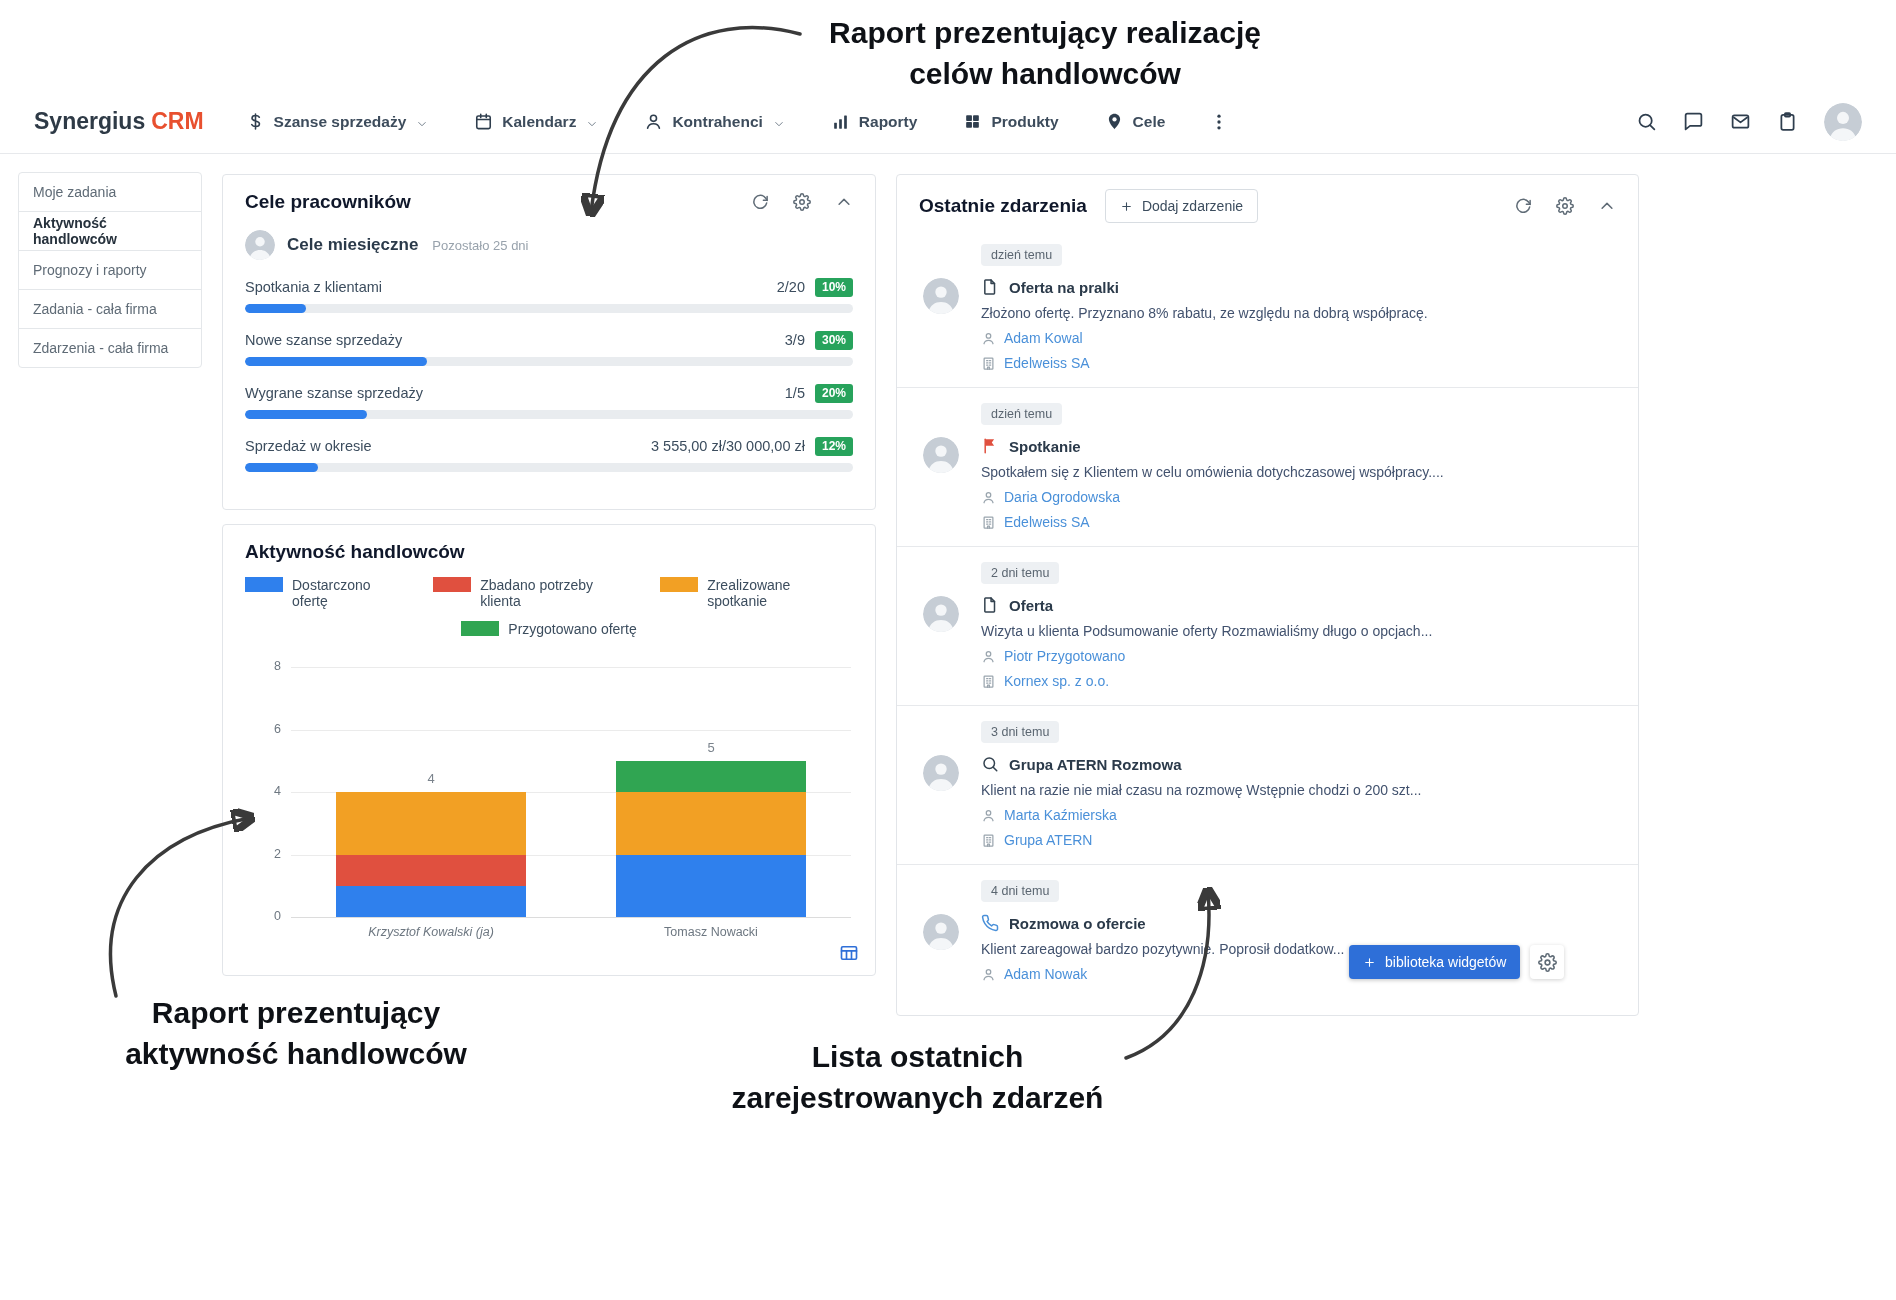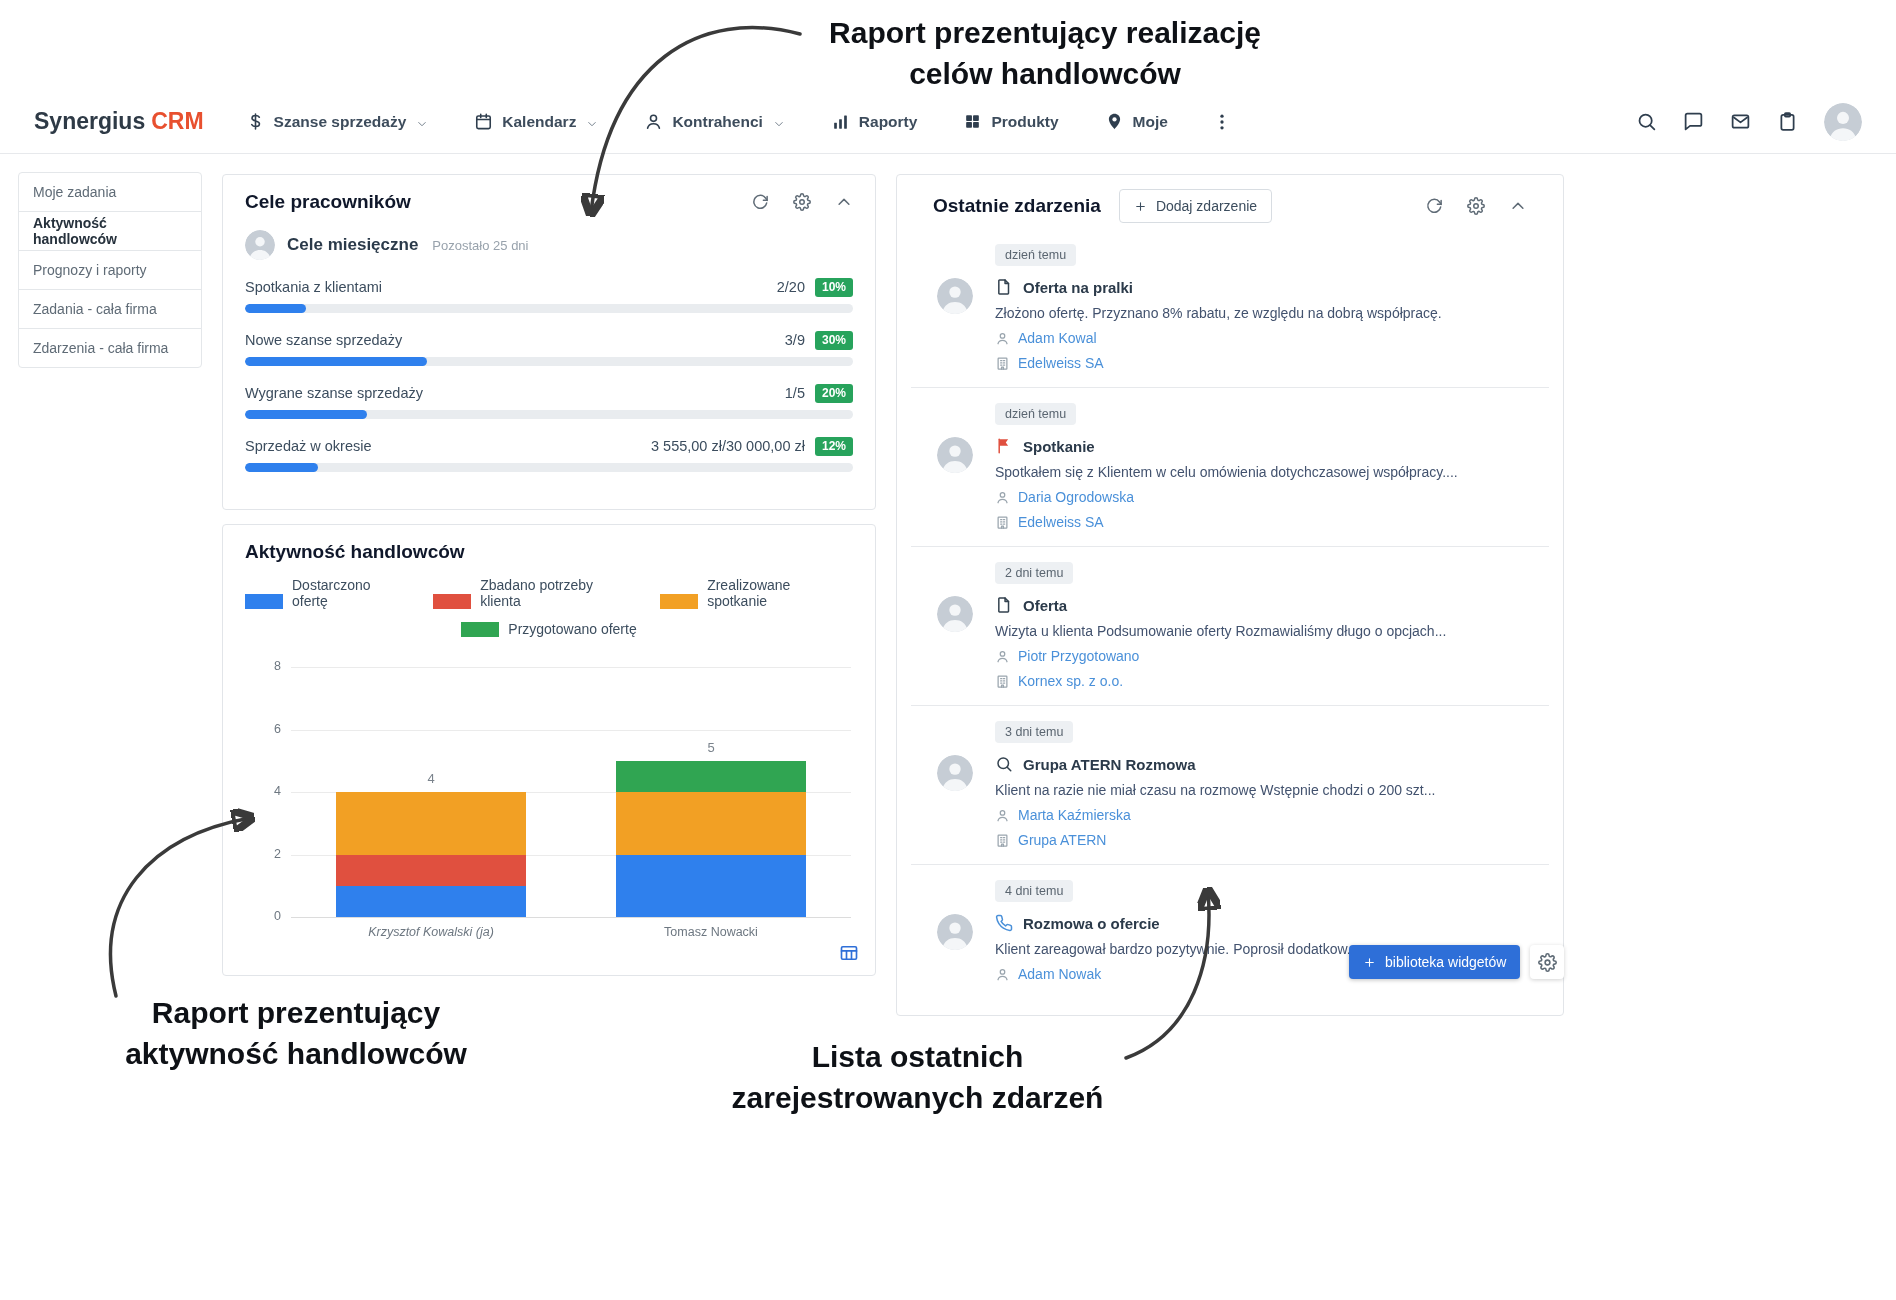--- a/index.html
+++ b/index.html
@@ -61,34 +61,34 @@
   .goal-value{margin-left:auto}
   .goal-badge{background:var(--c-green,#27a35c);color:#fff;font-size:12px;font-weight:700;
               padding:3px 7px;border-radius:3px;margin-left:10px;line-height:13px}
   .goal-bar{height:9px;background:#e9ecef;border-radius:5px;margin-top:7px;overflow:hidden}
   .goal-bar-fill{height:100%;background:var(--c-blue,#2f80ed);border-radius:5px}
 
   
   .activity-panel{left:222px;top:524px;width:654px;height:452px;padding:16px 22px;overflow:hidden}
   .legend-row{display:flex;justify-content:center;align-items:center;gap:24px;margin-top:14px}
   .legend-row.second{margin-top:12px}
-  .legend-item{display:flex;align-items:flex-end;gap:9px;font-size:14px;color:#3c4d5e}
+  .legend-item{display:flex;align-items:flex-start;gap:9px;font-size:14px;color:#3c4d5e}
   .legend-swatch{width:38px;height:15px;flex:none}
   .chart{position:relative;margin:30px 0 0 46px;width:560px;height:250px}
   .gridline{position:absolute;left:0;right:0;height:1px;background:#ebebeb}
   .gridline.zero{background:#dcdcdc}
   .tick-label{position:absolute;left:-40px;width:30px;text-align:right;font-size:12.5px;color:#6d7781}
   .bar-col{position:absolute;bottom:0;display:flex;flex-direction:column-reverse;cursor:pointer}
   .bar-total{position:absolute;text-align:center;font-size:13px;color:#7a838c}
   .cat-label{position:absolute;top:258px;width:220px;text-align:center;font-size:12.5px;color:#6d7781}
   .table-icon{position:absolute;right:16px;bottom:12px;width:20px;height:20px;
               color:var(--c-btn,#2e6fd8);cursor:pointer}
 
   
-  .events-panel{left:896px;top:174px;width:668px;height:842px;padding:14px 14px 0;overflow:hidden}
+  .events-panel{left:896px;top:174px;width:743px;height:842px;padding:14px 0 0;overflow:hidden}
   .events-head{display:flex;align-items:center;padding:0 22px}
   .add-event-btn{margin-left:18px;display:flex;align-items:center;gap:9px;background:#fff;
                  border:1px solid #d8dde2;border-radius:4px;height:34px;padding:0 14px;
                  font-size:14px;color:#3c4d5e;cursor:pointer;font-family:inherit}
   .btn-plus{width:13px;height:13px;color:#3c4d5e;flex:none}
   .events-list{margin-top:6px}
   .event + .event{border-top:1px solid #e7e9ec}
   .event-pill{display:inline-block;margin:15px 0 10px 84px;background:#edf0f3;color:#5a6570;
               font-size:12.5px;padding:4px 10px;border-radius:4px}
   .event-body{display:flex;gap:22px;padding:2px 22px 16px 26px}
@@ -184,21 +184,21 @@
                 <rect x="12.7" y="12.7" width="7.3" height="7.3" rx="1"></rect>
               </g>
             </svg></span>
           <span>Produkty</span>
         </div>
         <div class="nav-item">
           <span class="nav-ic"><svg viewBox="0 0 24 24" width="100%" height="100%" fill="none" stroke="currentColor" stroke-width="2" stroke-linecap="round" stroke-linejoin="round">
               <path fill="currentColor" stroke="none" d="M12 2.3c-3.9 0-7.1 3.1-7.1 7 0 5.1 7.1 12.4 7.1 12.4s7.1-7.3 7.1-12.4c0-3.9-3.2-7-7.1-7z"></path>
               <circle cx="12" cy="9.4" r="2.7" fill="#ffffff" stroke="none"></circle>
             </svg></span>
-          <span>Moje</span>
+          <span>Cele</span>
         </div>
       </nav>
     <span class="kebab"><svg viewBox="0 0 24 24" width="100%" height="100%" fill="none" stroke="currentColor" stroke-width="2" stroke-linecap="round" stroke-linejoin="round">
           <g fill="currentColor" stroke="none">
             <circle cx="12" cy="5" r="2"></circle>
             <circle cx="12" cy="12" r="2"></circle>
             <circle cx="12" cy="19" r="2"></circle>
           </g>
         </svg></span>
     <div class="header-right">

